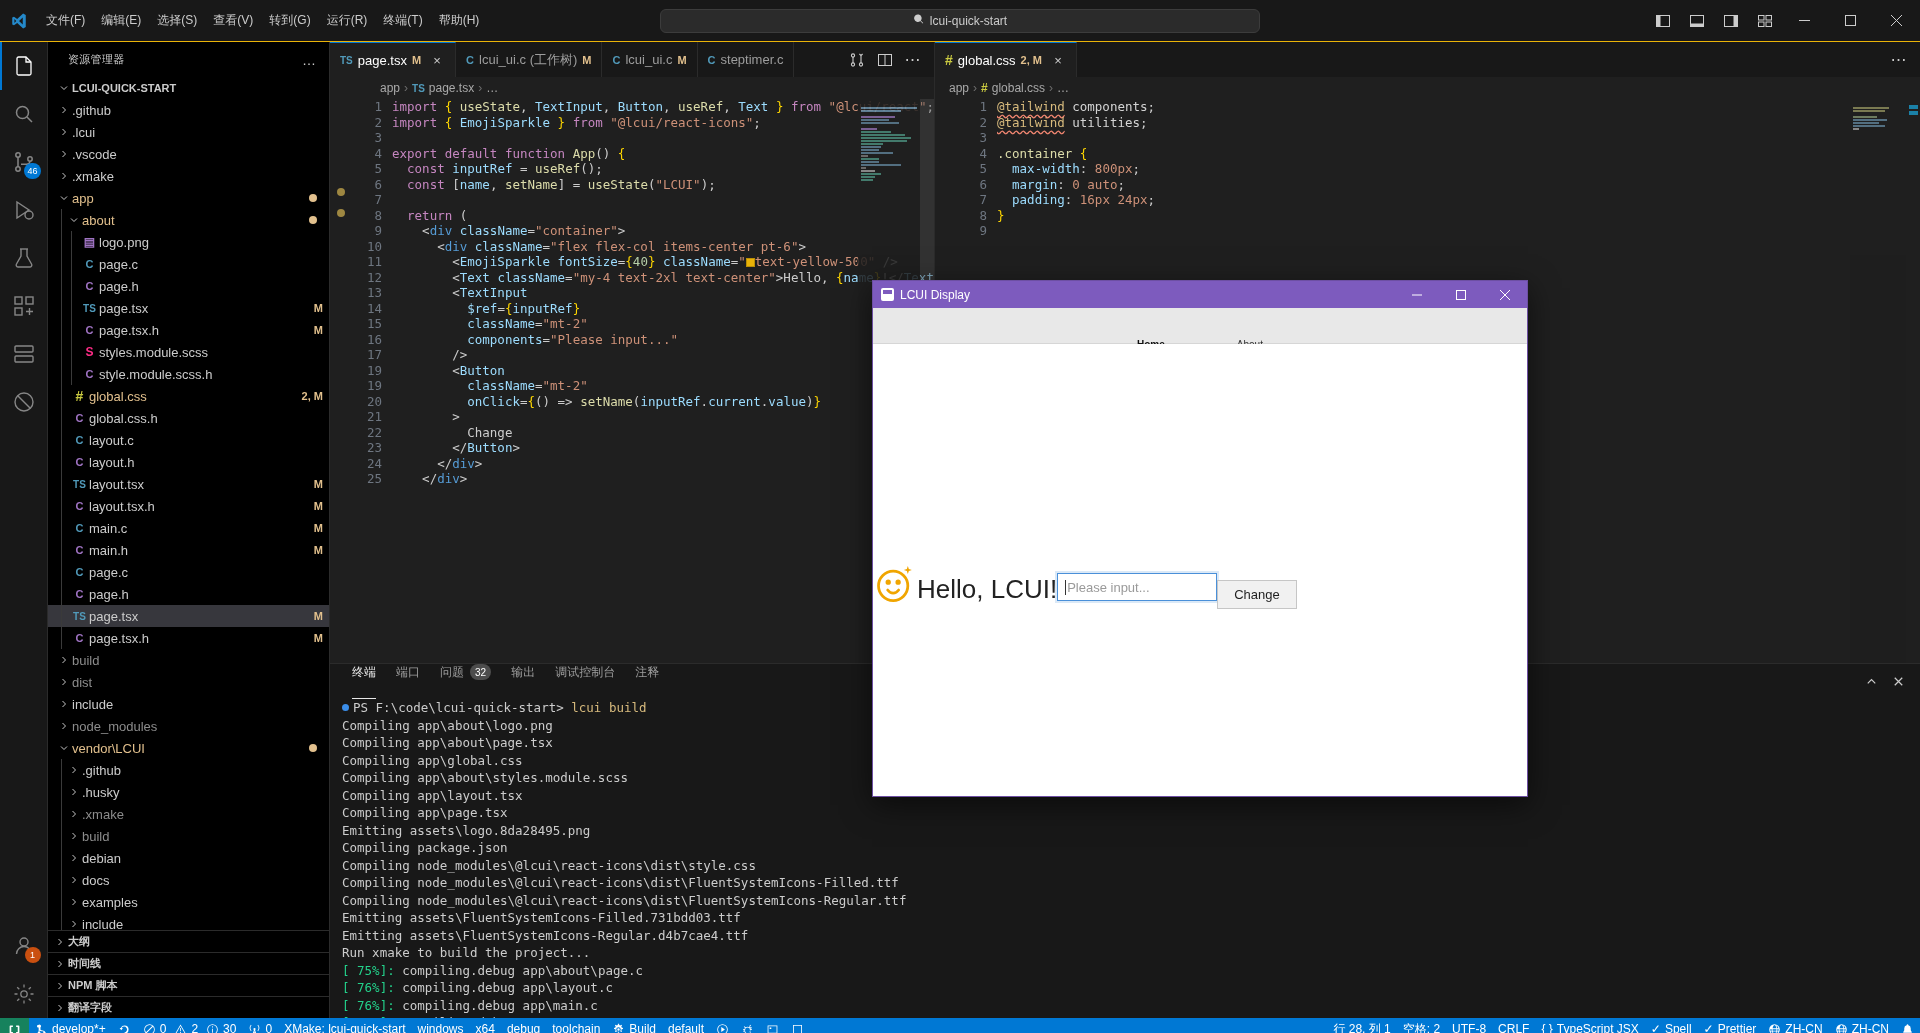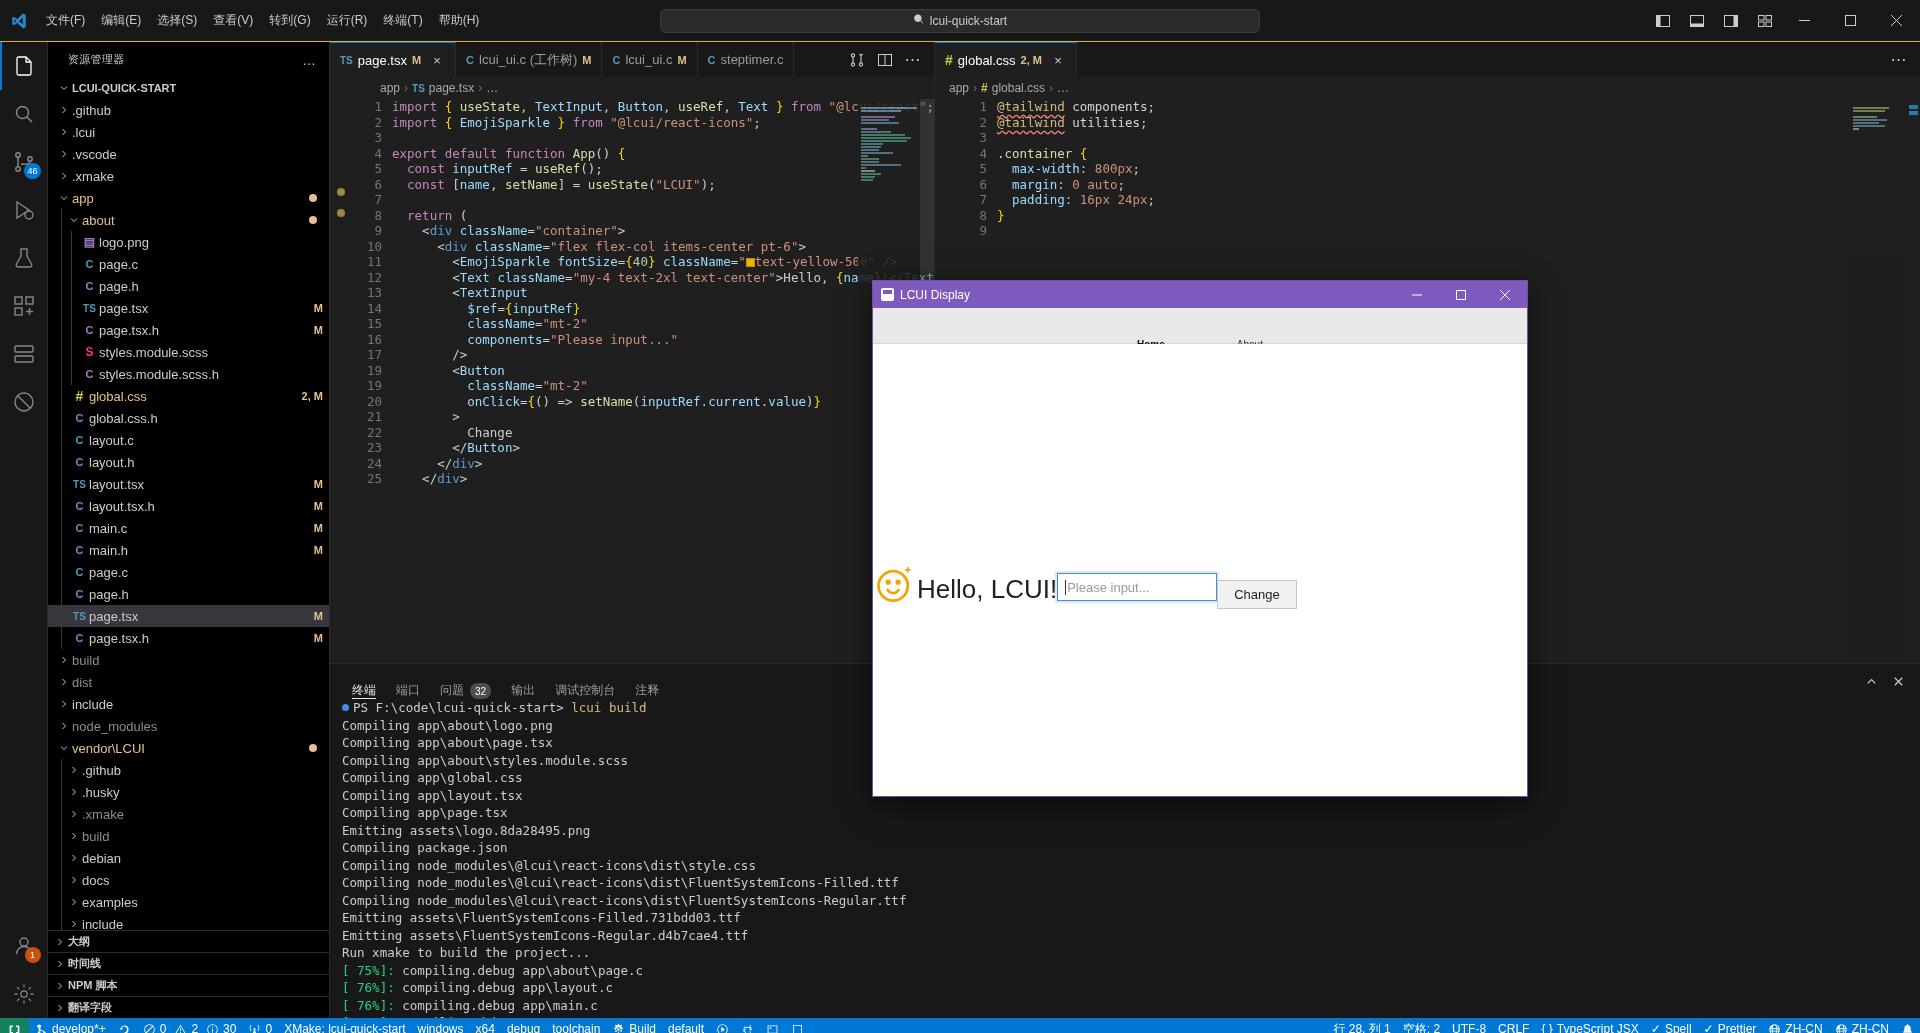--- a/index.html
+++ b/index.html
@@ -175,21 +175,21 @@
   }
   .mm-line { height:2px; margin-bottom:1px; background:#4a6a82; }
   .editor-scrollbar { position:absolute; right:0; top:0; bottom:0; width:14px;}
   .editor-scrollbar .thumb { position:absolute; right:0; width:14px; background:#4f4f4f66;}
   .overview-mark { position:absolute; right:2px; width:9px; height:4px;}
 
   
   #panel { height:355px; background:#181818; border-top:1px solid #2b2b2b; display:flex; flex-direction:column; flex:none;}
   #panel-tabs { height:35px; display:flex; align-items:center; padding-left:12px; position:relative;}
   .ptab {
-    height:35px; display:flex; align-items:flex-end; gap:6px; padding:0 10px;
+    height:35px; display:flex; align-items:flex-start; gap:6px; padding:0 10px;
     font-size:12px; color:#9d9d9d; position:relative;
   }
   .ptab.active { color:#e7e7e7; }
   .ptab.active::after { content:""; position:absolute; left:10px; right:10px; bottom:0; height:1px; background:#e7e7e7;}
   .pbadge {
     background:#4d4d4d; color:#fff; border-radius:9px; min-width:18px; height:16px;
     font-size:10px; display:flex; align-items:center; justify-content:center; padding:0 5px;
   }
   #panel-actions { margin-left:auto; display:flex; align-items:center; gap:3px; padding-right:10px;}
   #panel-actions .pa { width:24px;height:24px;display:flex;align-items:center;justify-content:center;color:#cccccc;}
@@ -520,21 +520,21 @@
             <div class="tree-indent-line" style="left: 23px;"></div>
             <div style="width: 32px; flex: 0 0 auto;"></div>
             <span class="ficon scss">S</span>
             <span class="tlabel">styles.module.scss</span>
           </div>
           <div class="trow">
             <div class="tree-indent-line" style="left: 13px;"></div>
             <div class="tree-indent-line" style="left: 23px;"></div>
             <div style="width: 32px; flex: 0 0 auto;"></div>
             <span class="ficon h">C</span>
-            <span class="tlabel">styles.module.scss.h</span>
+            <span class="tlabel">style.module.scss.h</span>
           </div>
           <div class="trow">
             <div class="tree-indent-line" style="left: 13px;"></div>
             <div style="width: 22px; flex: 0 0 auto;"></div>
             <span class="ficon hash">#</span>
             <span class="tlabel gold">global.css</span>
             <span class="tmod">2, M</span>
           </div>
           <div class="trow">
             <div class="tree-indent-line" style="left: 13px;"></div>
@@ -1019,22 +1019,22 @@
               <svg viewBox="0 0 16 16" fill="none" stroke="#cccccc" stroke-width="1.3">
                 <path d="M4 4l8 8M12 4l-8 8"></path>
               </svg>
             </div>
           </div>
         </div>
       <div id="terminal" class="mono">
           <div class="tline"><span class="prompt-dot"></span><span class="tl-path">PS F:\code\lcui-quick-start&gt; </span><span class="tl-cmd">lcui build</span></div>
           <div class="tline">Compiling app\about\logo.png</div>
           <div class="tline">Compiling app\about\page.tsx</div>
+          <div class="tline">Compiling app\global.css</div>
           <div class="tline">Compiling app\about\styles.module.scss</div>
-          <div class="tline">Compiling app\global.css</div>
           <div class="tline">Compiling app\layout.tsx</div>
           <div class="tline">Compiling app\page.tsx</div>
           <div class="tline">Emitting assets\logo.8da28495.png</div>
           <div class="tline">Compiling package.json</div>
           <div class="tline">Compiling node_modules\@lcui\react-icons\dist\style.css</div>
           <div class="tline">Compiling node_modules\@lcui\react-icons\dist\FluentSystemIcons-Filled.ttf</div>
           <div class="tline">Compiling node_modules\@lcui\react-icons\dist\FluentSystemIcons-Regular.ttf</div>
           <div class="tline">Emitting assets\FluentSystemIcons-Filled.731bdd03.ttf</div>
           <div class="tline">Emitting assets\FluentSystemIcons-Regular.d4b7cae4.ttf</div>
           <div class="tline">Run xmake to build the project...</div>

